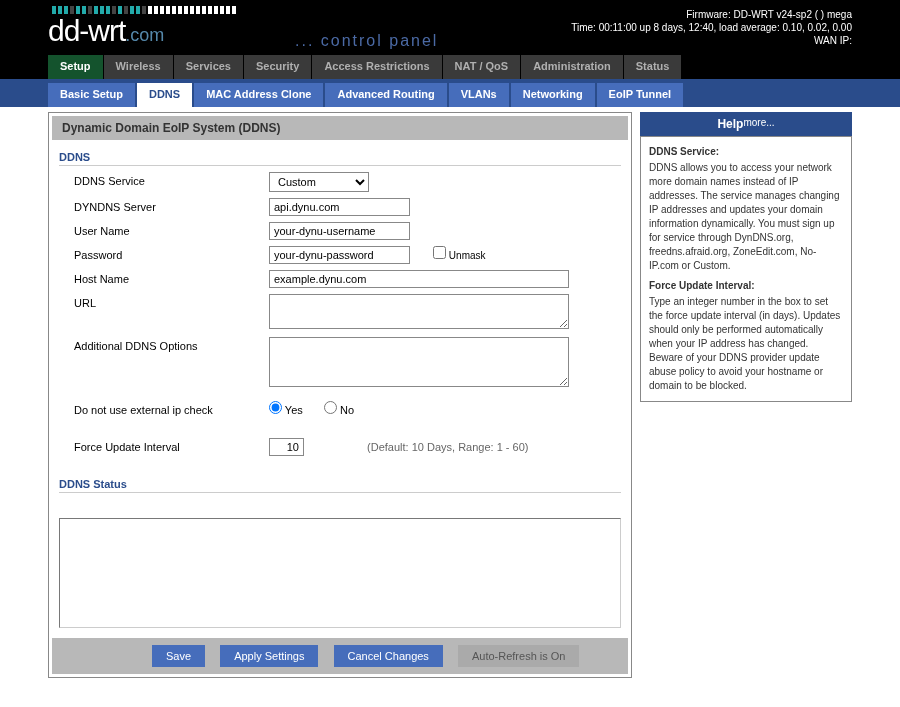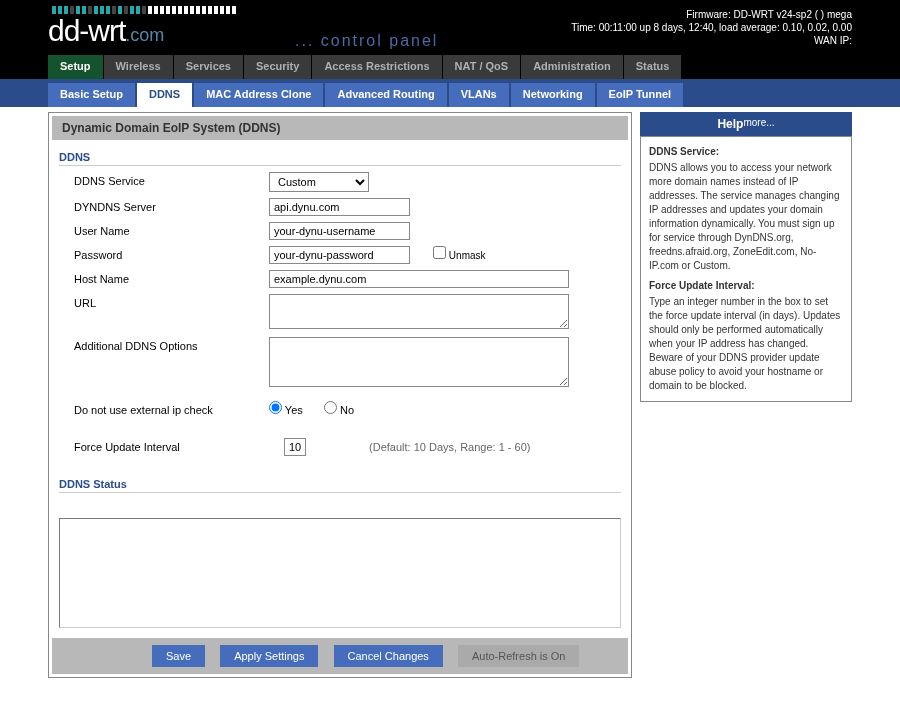--- a/index.html
+++ b/index.html
@@ -154,21 +154,21 @@
   select.input { width: 100px; }
   input.input { width: 141px; }
   textarea.input {
     font-size: 11px;
     padding: 2px 4px;
     border: 1px solid #888;
     width: 300px;
     height: 50px;
     resize: both;
   }
-  input.small { width: 22px; text-align: right; margin-left: 15px; }
+  input.small { width: 35px; text-align: right; }
   .radio-group label { margin-right: 18px; }
   .hint {
     color: #666;
     display: inline-block;
     margin-left: 60px;
   }
   .status-box {
     margin: 6px 10px 10px 10px;
     border: 1px inset #ccc;
     height: 110px;

